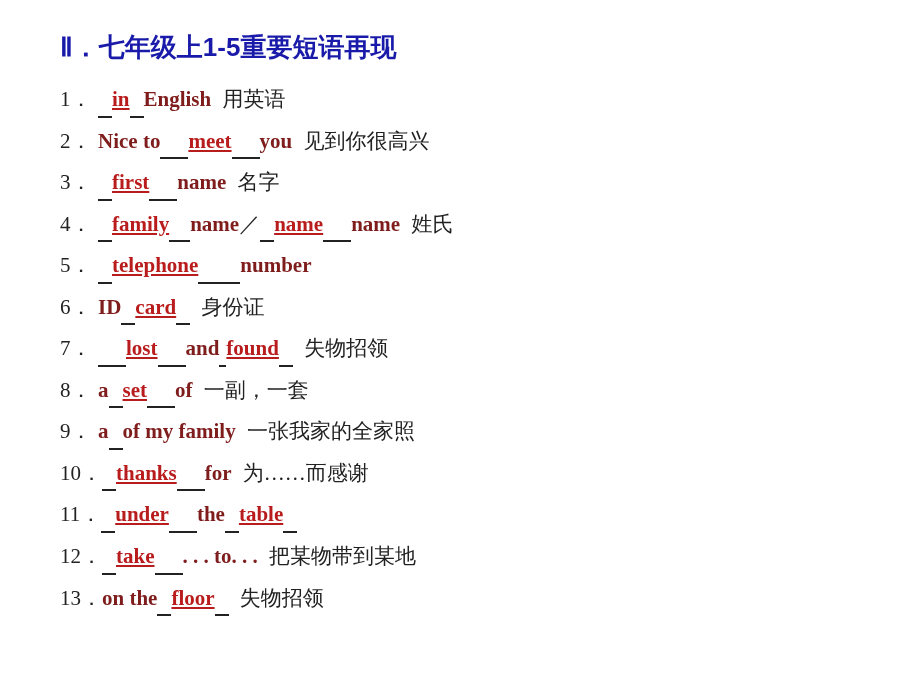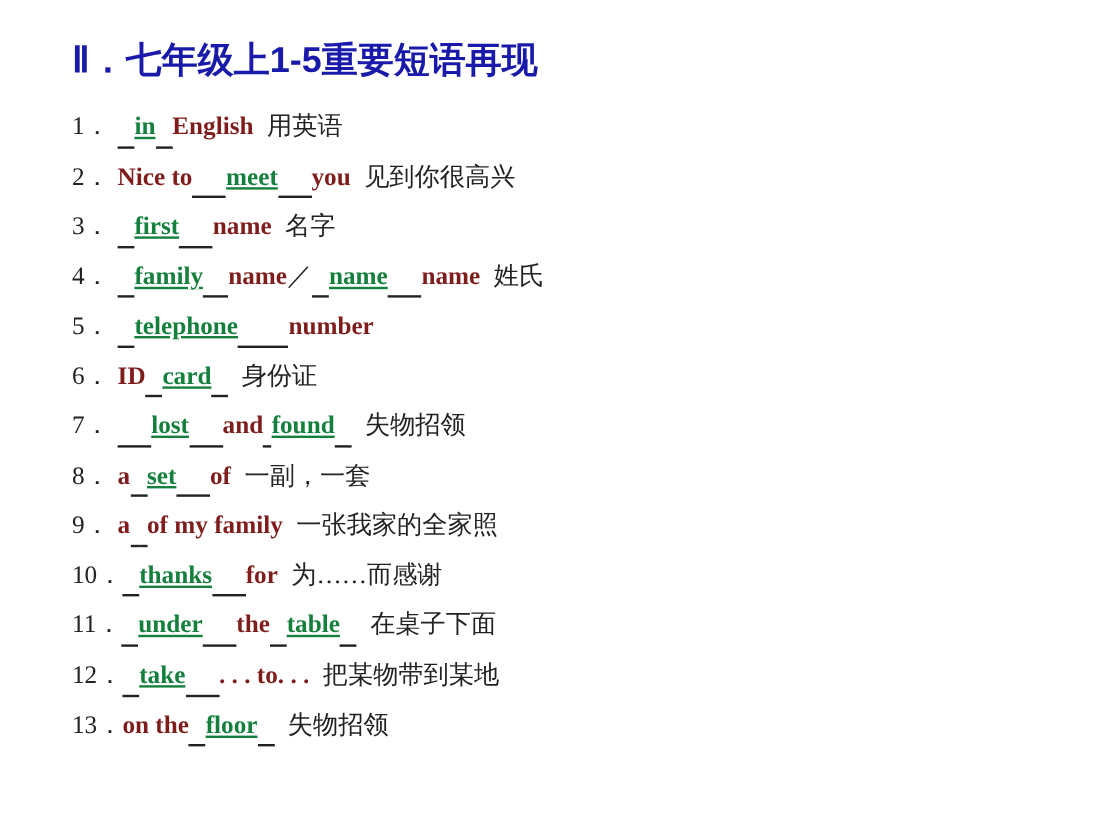--- a/index.html
+++ b/index.html
@@ -17,21 +17,21 @@
     }
 
     .page {
       width: 920px;
       height: 690px;
       padding: 30px 60px;
       position: relative;
     }
 
     .title {
-      font-size: 30px;
+      font-size: 26px;
       font-weight: bold;
       color: #1a1aaa;
       margin-bottom: 18px;
       font-family: "SimHei", "黑体", sans-serif;
     }
 
     .items {
       list-style: none;
     }
 
@@ -46,21 +46,21 @@
     }
 
     .num {
       min-width: 38px;
       display: inline-block;
       color: #222;
       font-size: 21px;
     }
 
     .red {
-      color: #15803d;
+      color: #b91c1c;
       font-weight: bold;
       text-decoration: underline;
       font-family: "Times New Roman", serif;
     }
 
     .cn {
       color: #222;
       font-family: "SimSun", "宋体", serif;
       margin-left: 6px;
     }
@@ -189,21 +189,20 @@
       <li class="item">
         <span class="num">11．</span>
         <span style="border-bottom: 2px solid rgb(34, 34, 34); display: inline-block; min-width: 14px;">&nbsp;</span>
         <span class="red">under</span>
         <span style="border-bottom: 2px solid rgb(34, 34, 34); display: inline-block; min-width: 28px;">&nbsp;</span>
         <span class="bold-en"> the </span>
         <span style="border-bottom: 2px solid rgb(34, 34, 34); display: inline-block; min-width: 14px;">&nbsp;</span>
         <span class="red">table</span>
         <span style="border-bottom: 2px solid rgb(34, 34, 34); display: inline-block; min-width: 14px;">&nbsp;</span>
         <span>&nbsp;</span>
-        <span class="cn">在桌子下面</span>
       </li>
       <li class="item">
         <span class="num">12．</span>
         <span style="border-bottom: 2px solid rgb(34, 34, 34); display: inline-block; min-width: 14px;">&nbsp;</span>
         <span class="red">take</span>
         <span style="border-bottom: 2px solid rgb(34, 34, 34); display: inline-block; min-width: 28px;">&nbsp;</span>
         <span class="bold-en"> . . . to. . . </span>
         <span>&nbsp;</span>
         <span class="cn">把某物带到某地</span>
       </li>

